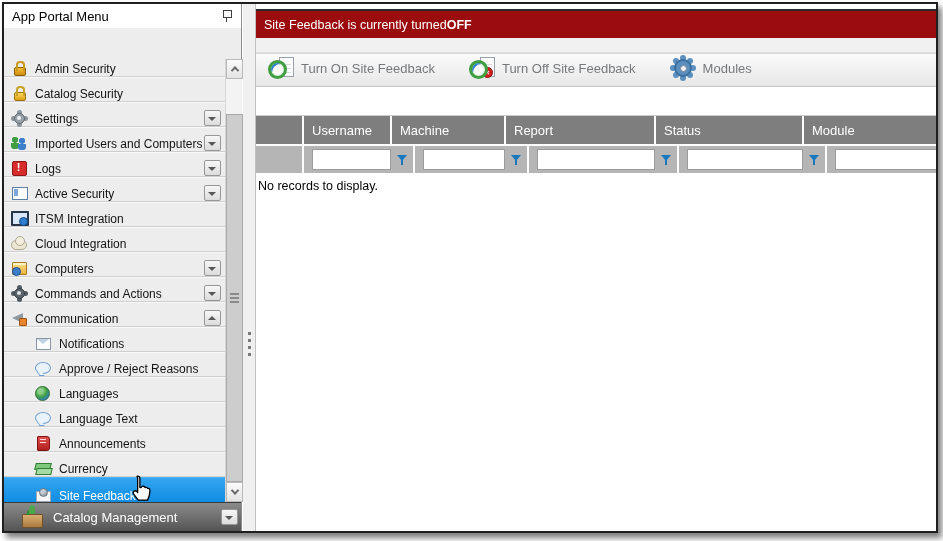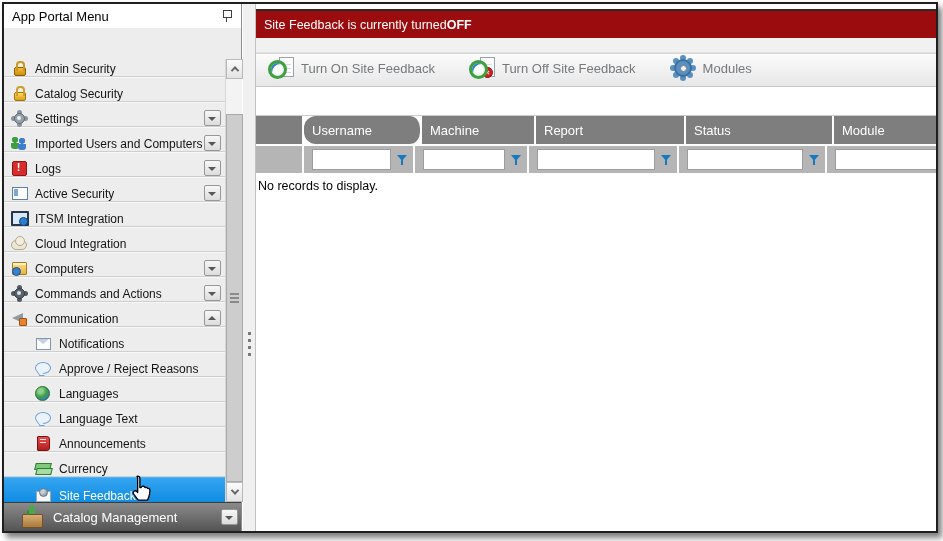--- a/index.html
+++ b/index.html
@@ -308,21 +308,21 @@
   </div>
           <div class="tbtn">
     <span class="tic tic-gearblue"></span>
     <span class="tlbl">Modules</span>
   </div>
         </div>
 
       <div class="grid">
         <div class="g-head">
             <div class="cell" style="width: 48px;"></div>
-            <div class="cell" style="width: 118px; border-radius: 12px;">Username</div>
+            <div class="cell" style="width: 88px;">Username</div>
             <div class="cell" style="width: 114px;">Machine</div>
             <div class="cell" style="width: 150px;">Report</div>
             <div class="cell" style="width: 148px;">Status</div>
             <div class="cell" style="width: 160px;">Module</div>
           </div>
         <div class="g-filter">
             <div class="cell" style="width: 48px;"></div>
             <div class="cell" style="width: 111px;">
               <input type="text" style="">
               <span class="flt"></span>

